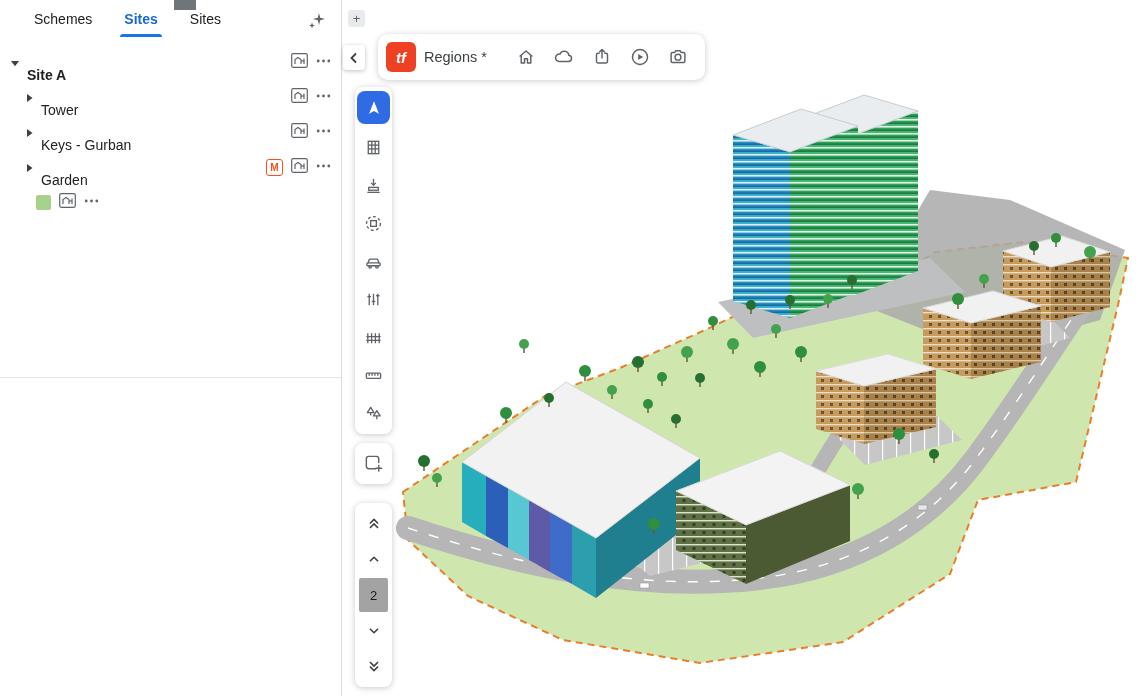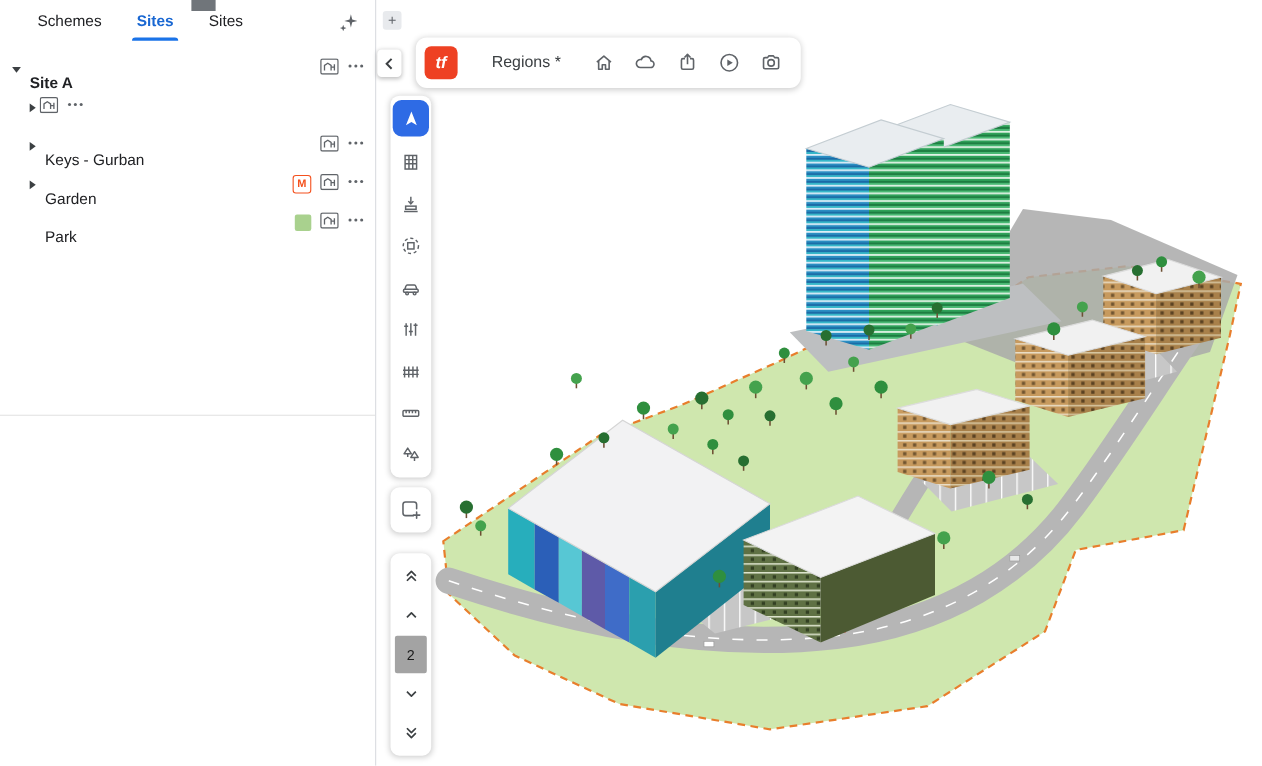--- a/index.html
+++ b/index.html
@@ -34,21 +34,21 @@
   .scrollthumb{position:absolute;left:174px;top:0;width:22px;height:10px;background:#70757a;z-index:7;cursor:pointer;}
   
   .add-mini{position:absolute;left:348px;top:10px;width:17px;height:17px;background:#e8eaed;
     border-radius:3px;color:#5f6368;display:grid;place-items:center;font-size:13px;z-index:6;cursor:pointer;}
   .collapse{position:absolute;left:343px;top:45px;width:22px;height:25px;background:#fff;border-radius:4px;
     box-shadow:0 1px 4px rgba(0,0,0,.25);display:grid;place-items:center;z-index:6;cursor:pointer;}
   .top-toolbar{position:absolute;left:378px;top:34px;height:46px;background:#fff;border-radius:10px;
     box-shadow:0 1px 6px rgba(0,0,0,.2);display:flex;align-items:center;padding:0 8px;z-index:6;justify-content:flex-end;}
   .logo{width:30px;height:30px;border-radius:6px;background:#ee4123;color:#fff;display:grid;place-items:center;
     font-style:italic;font-weight:700;font-size:15px;cursor:pointer;}
-  .vp-title{font-size:14.5px;color:#3c4043;margin:0 20px 0 31px;white-space:nowrap;}
+  .vp-title{font-size:14.5px;color:#3c4043;margin:0 20px 0 8px;white-space:nowrap;}
   .tb-btn{width:38px;height:38px;display:grid;place-items:center;border-radius:8px;cursor:pointer;}
   .tool-palette{position:absolute;left:355px;top:87px;width:37px;background:#fff;border-radius:8px;
     box-shadow:0 1px 6px rgba(0,0,0,.22);padding:3px 0 2px;display:flex;flex-direction:column;align-items:center;z-index:6;}
   .tool-btn{width:37px;height:38px;display:grid;place-items:center;cursor:pointer;}
   .tool-btn.selected{width:33px;height:33px;margin:1px 0 4px;background:#2e6be5;border-radius:8px;}
   .add-region-wrap{position:absolute;left:355px;top:443px;width:37px;height:41px;background:#fff;border-radius:8px;
     box-shadow:0 1px 6px rgba(0,0,0,.22);display:grid;place-items:center;z-index:6;cursor:pointer;}
   .levels{position:absolute;left:355px;top:503px;width:37px;background:#fff;border-radius:8px;
     box-shadow:0 1px 6px rgba(0,0,0,.22);padding:2px 0;display:flex;flex-direction:column;align-items:center;z-index:6;}
   .lvl-btn{width:37px;height:36px;display:grid;place-items:center;cursor:pointer;}
@@ -268,20 +268,21 @@
         </span>
       </span>
     </div>
 
     <div class="row child">
       <span class="caret">
         <svg width="9" height="10" viewBox="0 0 9 10">
             <path d="M2 1 L7.5 5 L2 9 Z" fill="#3c4043"></path>
           </svg>
       </span>
+      <span class="label">Tower</span>
       <span class="row-icons">
         <span>
           <svg width="17" height="15" viewBox="0 0 17 15" fill="none" stroke="#5f6368" stroke-width="1.2">
             <rect x="0.7" y="0.7" width="15.6" height="13.6" rx="1.5"></rect>
             <path d="M4 11 V6.5 L7 4.5 L10 6.5 V11"></path>
               <line x1="10" y1="8" x2="13" y2="8"></line>
               <line x1="13" y1="5.5" x2="13" y2="11"></line>
           </svg>
         </span>
         <span>
@@ -346,21 +347,20 @@
         </span>
       </span>
     </div>
 
     <div class="row child">
       <span class="caret hidden">
         <svg width="9" height="10" viewBox="0 0 9 10">
             <path d="M2 1 L7.5 5 L2 9 Z" fill="#3c4043"></path>
           </svg>
       </span>
-      <span class="label">Park</span>
       <span class="row-icons">
         <span class="swatch"></span>
         <span>
           <svg width="17" height="15" viewBox="0 0 17 15" fill="none" stroke="#5f6368" stroke-width="1.2">
             <rect x="0.7" y="0.7" width="15.6" height="13.6" rx="1.5"></rect>
             <path d="M4 11 V6.5 L7 4.5 L10 6.5 V11"></path>
               <line x1="10" y1="8" x2="13" y2="8"></line>
               <line x1="13" y1="5.5" x2="13" y2="11"></line>
           </svg>
         </span>

